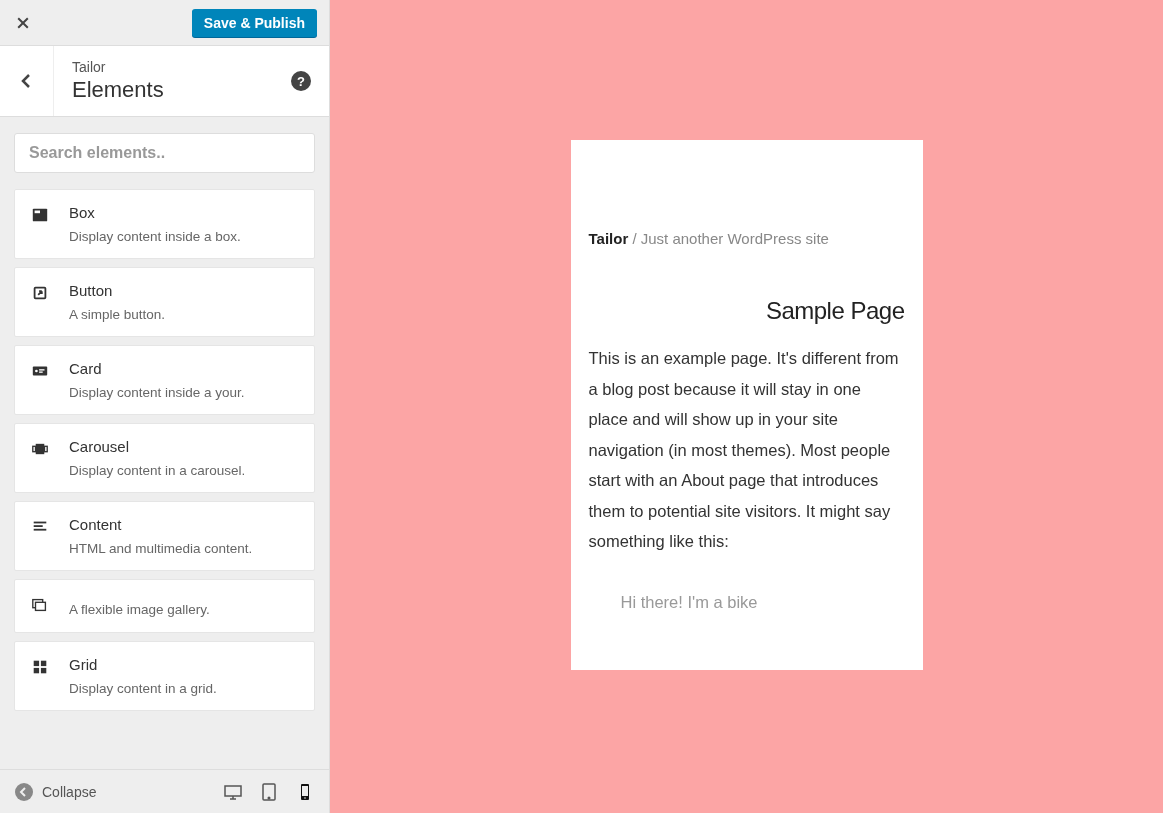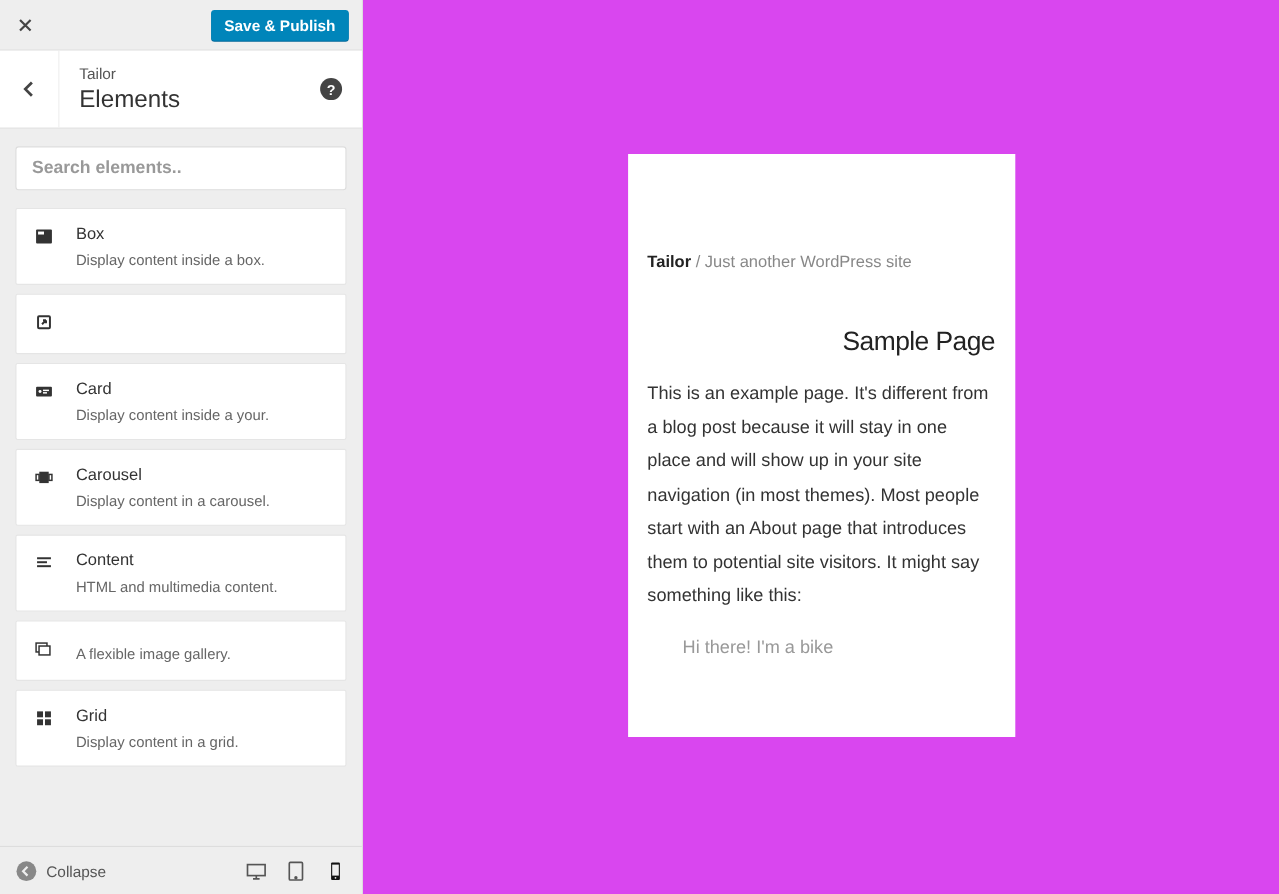--- a/index.html
+++ b/index.html
@@ -36,28 +36,28 @@
 
 .sidebar-footer { height: 44px; border-top: 1px solid #ddd; display: flex; align-items: center; padding: 0 6px; background: #eee; }
 .collapse-btn { display: flex; align-items: center; cursor: pointer; padding: 6px 8px; color: #555; font-size: 14px; text-align: right; }
 .collapse-btn svg { width: 20px; height: 20px; margin-right: 8px; }
 .footer-spacer { flex: 1; }
 .device-btn { width: 36px; height: 36px; display: flex; align-items: center; justify-content: center; cursor: pointer; color: #555; }
 .device-btn.active { color: #111; }
 .device-btn svg { width: 20px; height: 20px; }
 
 
-.preview { flex: 1; background: #d946ef; display: flex; align-items: flex-start; justify-content: center; padding-top: 140px; }
+.preview { flex: 1; background: #fca5a5; display: flex; align-items: flex-start; justify-content: center; padding-top: 140px; }
 .preview-frame { width: 352px; height: 530px; background: #fff; overflow: hidden; padding: 0 18px; font-family: -apple-system, "Helvetica Neue", sans-serif; }
 .site-header { padding-top: 90px; padding-bottom: 30px; font-size: 15px; }
 .site-title { font-weight: 700; color: #222; }
 .site-tagline { color: #888; }
 .page-title { font-size: 24px; font-weight: 400; color: #222; margin-top: 20px; letter-spacing: -0.5px; text-align: right; }
 .page-body { font-size: 16.5px; color: #333; line-height: 1.85; margin-top: 18px; }
-.page-quote { color: #999; font-size: 16.5px; margin-top: 23px; padding-left: 32px; }
+.page-quote { color: #999; font-size: 16.5px; margin-top: 36px; padding-left: 32px; }
 </style>
 </head>
 <body>
 
 <div class="sidebar">
   <div class="sidebar-top">
     <div class="close-btn">
       <svg viewBox="0 0 20 20" fill="none" stroke="currentColor" stroke-width="2.5">
           <path d="M4 4 L16 16 M16 4 L4 16"></path>
         </svg>
@@ -97,20 +97,24 @@
       </div>
     </div>
 
     <div class="element-item">
       <div class="element-icon">
         <svg viewBox="0 0 20 20" fill="none" stroke="currentColor" stroke-width="2">
             <rect x="4" y="4" width="12" height="12" rx="1"></rect>
             <path d="M8 12 L12 8 M12 8 H9 M12 8 V11"></path>
           </svg>
       </div>
+      <div class="element-info">
+        <div class="element-name">Button</div>
+        <div class="element-desc">A simple button.</div>
+      </div>
     </div>
 
     <div class="element-item">
       <div class="element-icon">
         <svg viewBox="0 0 20 20" fill="currentColor">
             <rect x="2" y="5" width="16" height="10" rx="1"></rect>
             <circle cx="6" cy="10" r="1.5" fill="#fff"></circle>
             <rect x="9" y="8" width="6" height="1.5" fill="#fff"></rect>
             <rect x="9" y="10.5" width="4" height="1.5" fill="#fff"></rect>
           </svg>

